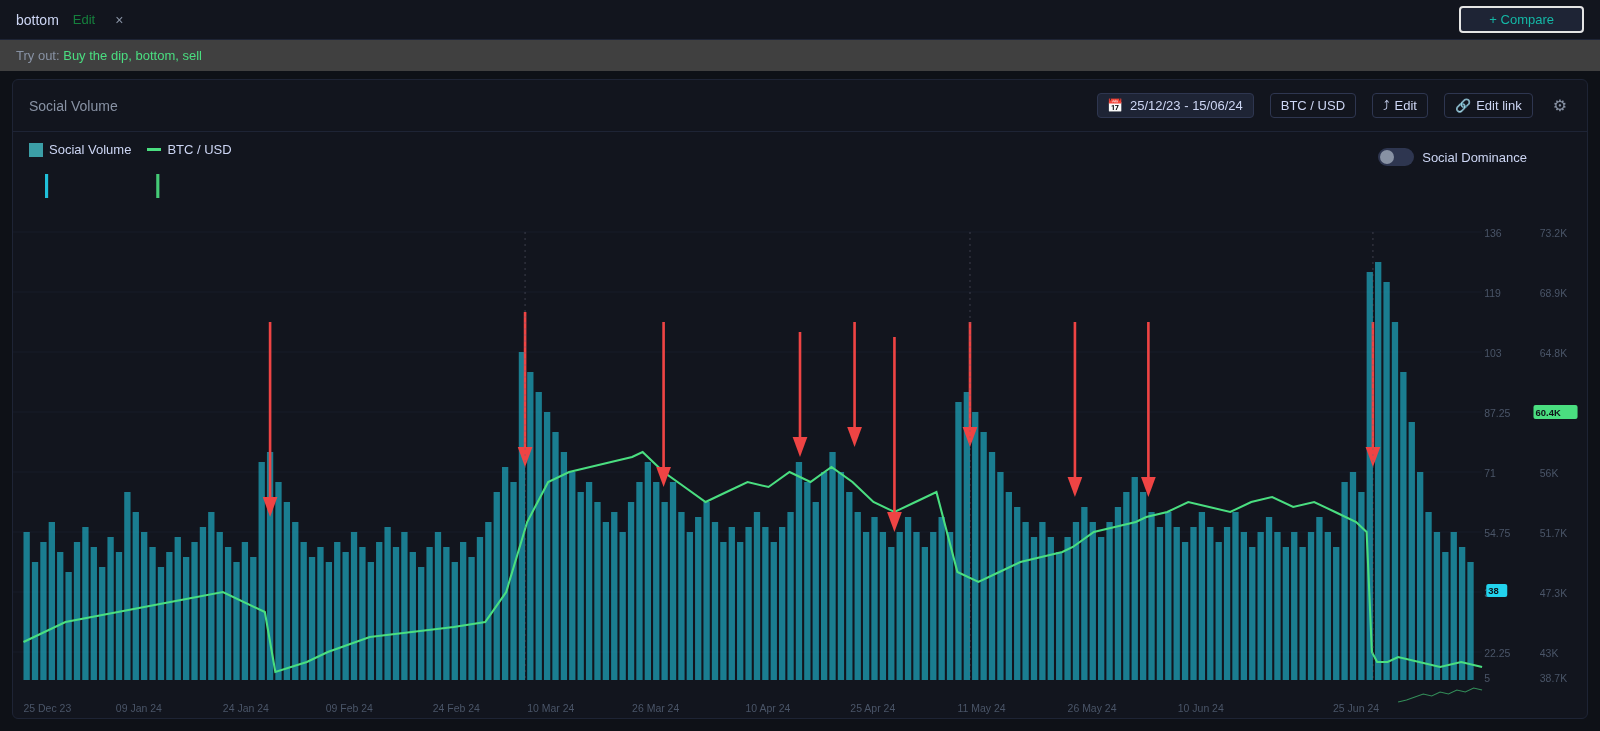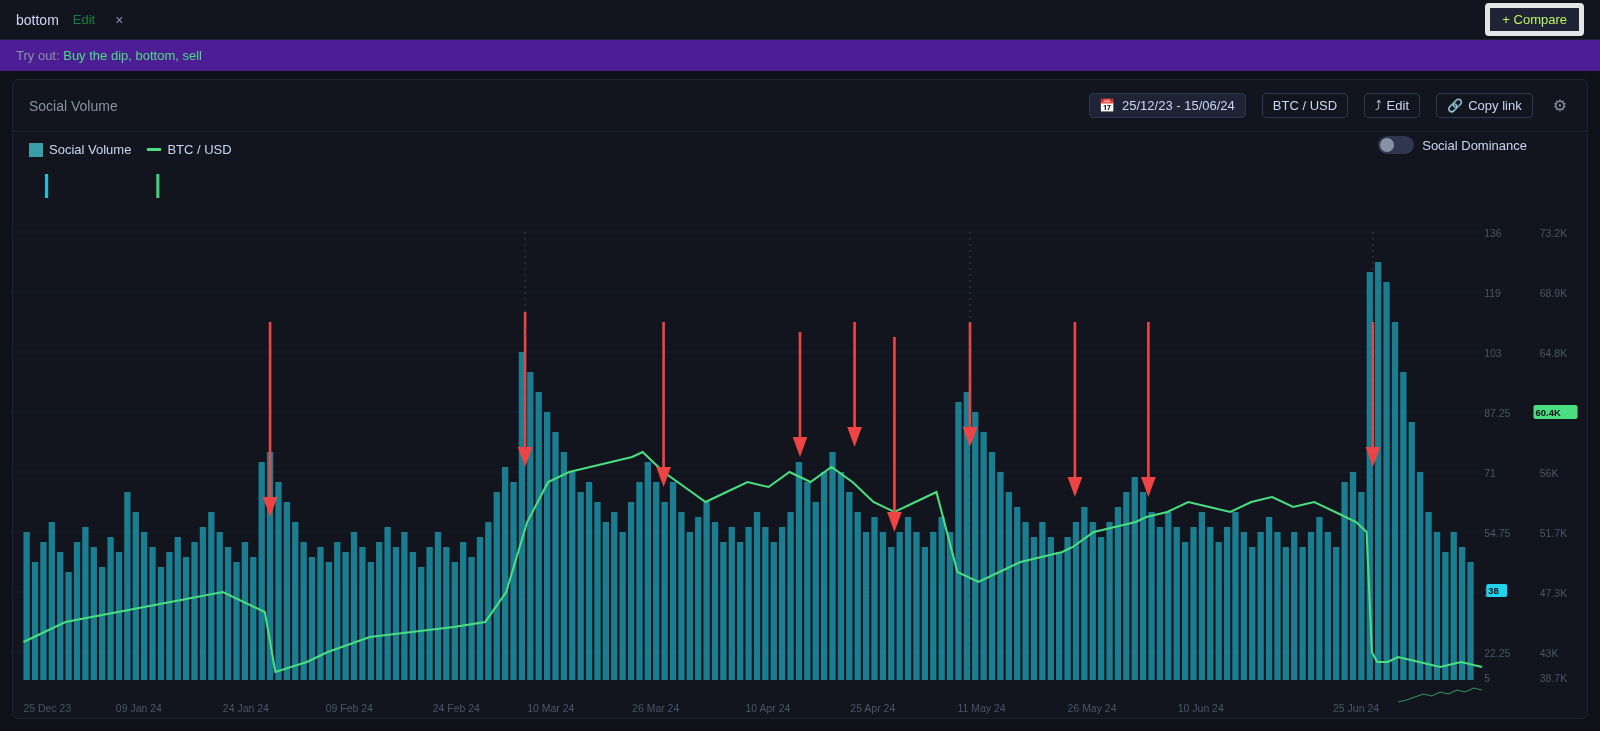--- a/index.html
+++ b/index.html
@@ -43,32 +43,32 @@
     .close-btn {
       font-size: 14px;
       color: #8892a4;
       background: none;
       border: none;
       cursor: pointer;
       padding: 2px 6px;
     }
     .compare-btn {
       font-size: 13px;
-      color: #bef264;
+      color: #14b8a6;
       background: #1e2435;
-      border: 5px solid #e5e5e5;
+      border: 2px solid #e5e5e5;
       border-radius: 4px;
-      padding: 4px 12px;
+      padding: 4px 28px;
       cursor: pointer;
     }
 
     
     .try-out-bar {
       padding: 8px 16px;
-      background: #4c1d95;
+      background: #404040;
       font-size: 13px;
       color: #8892a4;
     }
     .try-out-bar a {
       color: #4ade80;
       text-decoration: none;
     }
 
     
     .chart-panel {
@@ -175,21 +175,21 @@
     }
     .legend-line {
       width: 14px;
       height: 3px;
       background: #4ade80;
     }
 
     
     .social-dominance {
       position: absolute;
-      top: 4px;
+      top: 16px;
       right: 60px;
       display: flex;
       align-items: center;
       gap: 8px;
       z-index: 10;
     }
     .toggle-switch {
       width: 36px;
       height: 18px;
       background: #2e3650;
@@ -261,21 +261,21 @@
         <span>📅</span>
         <span>25/12/23 - 15/06/24</span>
       </button>
       <button class="pair-btn">BTC / USD</button>
       <button class="share-btn">
         <span>⤴</span>
         <span>Edit</span>
       </button>
       <button class="copy-link-btn">
         <span>🔗</span>
-        <span>Copy link</span>
+        <span>Edit link</span>
       </button>
       <button class="settings-btn">⚙</button>
     </div>
   </div>
 
   <div class="chart-area">
 
     <div class="chart-legend">
       <div class="legend-item">
         <div class="legend-bar"></div>

